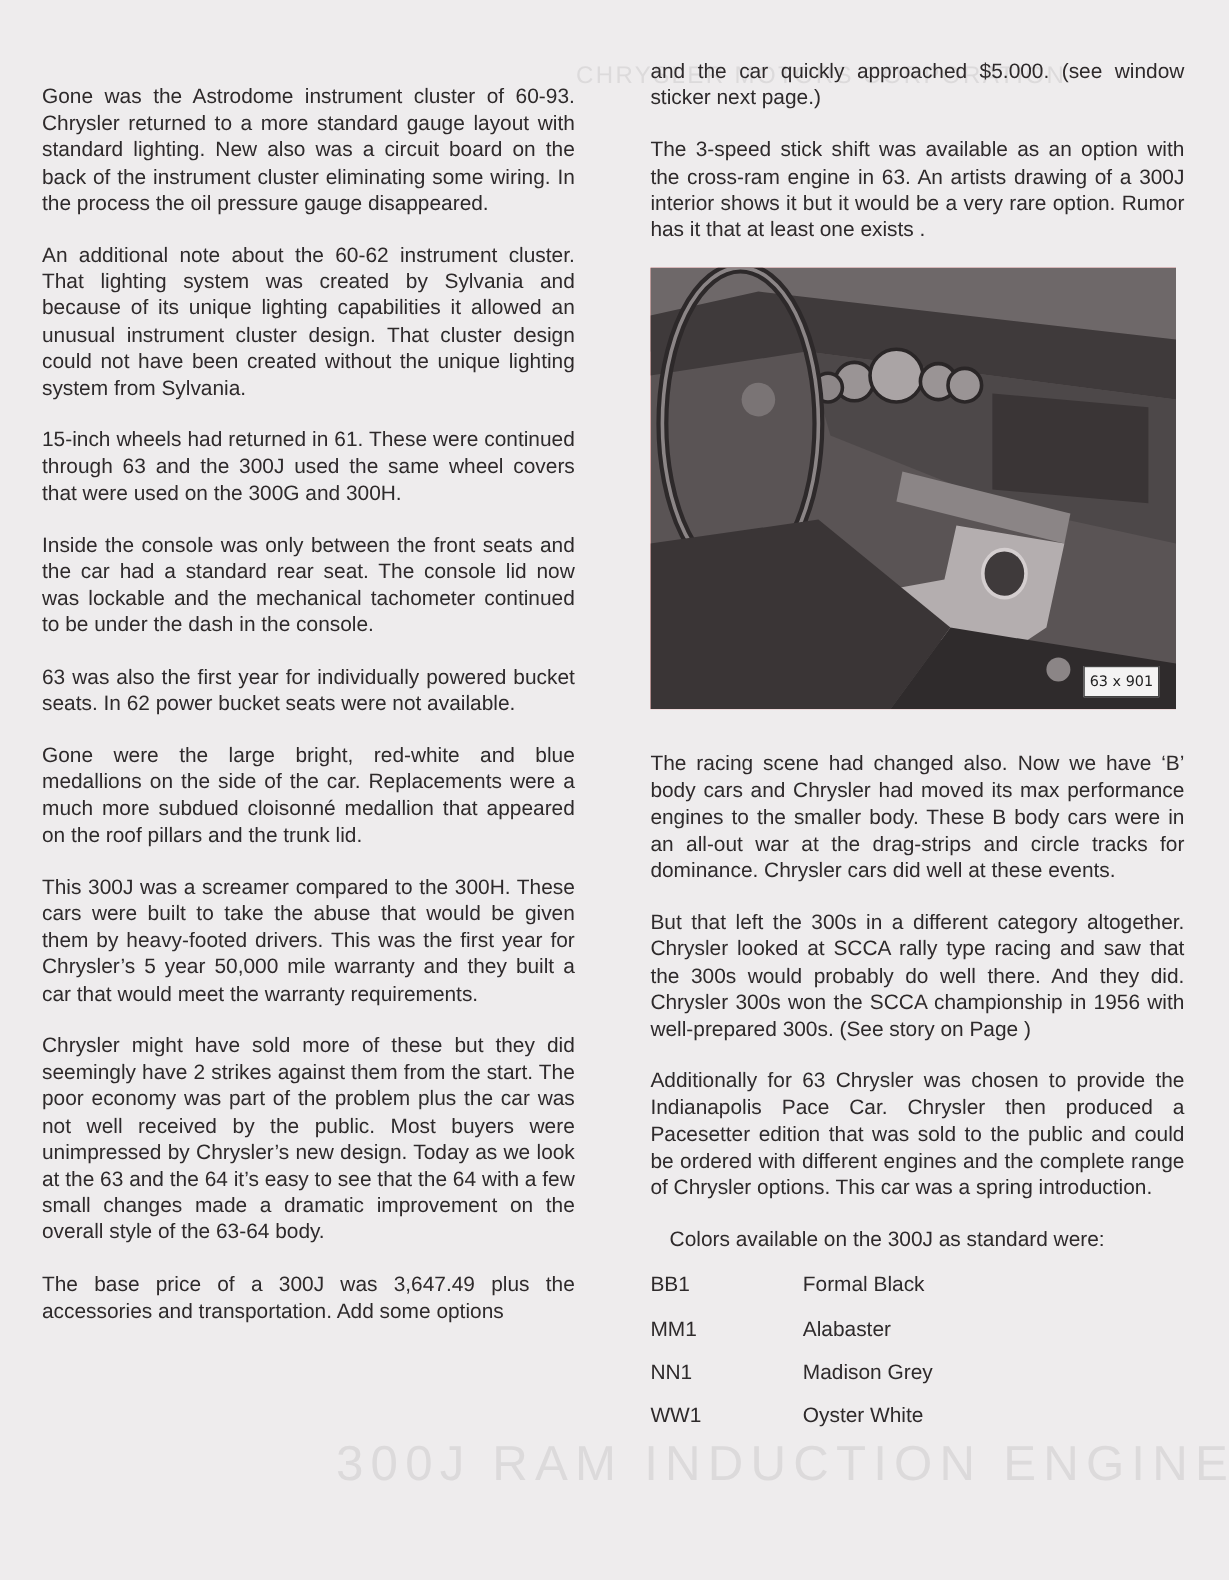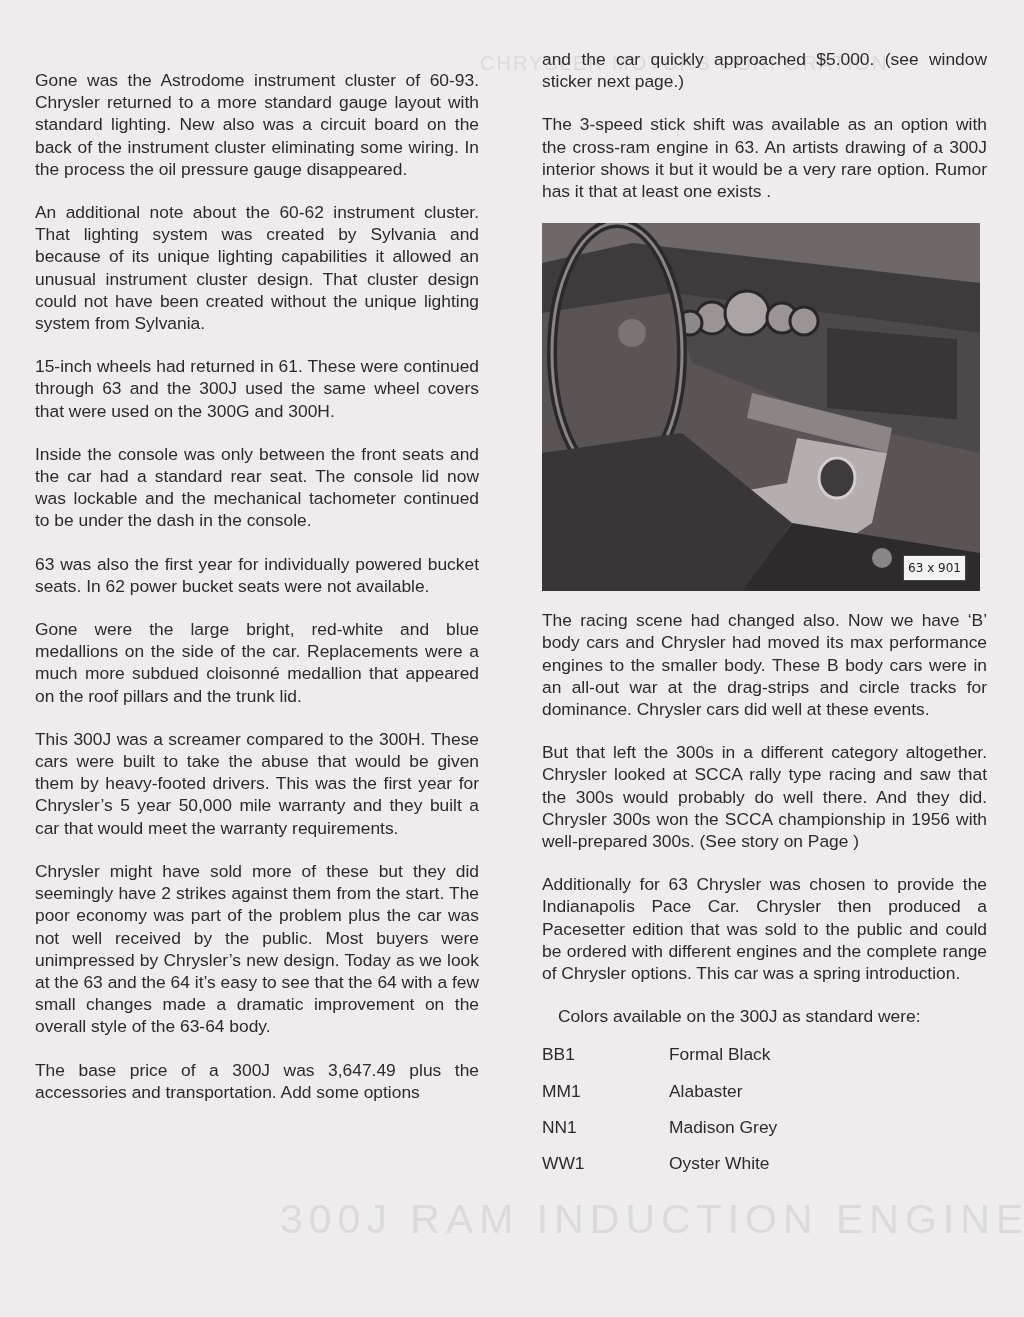--- a/index.html
+++ b/index.html
@@ -14,21 +14,21 @@
     position: absolute; color: #dcdadb; font-family: "Liberation Sans", sans-serif;
     letter-spacing: 2px; white-space: nowrap; pointer-events: none;
   }
   .ghost.top { left: 480px; top: 52px; font-size: 20px; }
   .ghost.bottom { left: 280px; top: 1196px; font-size: 41px; letter-spacing: 6px; }
   .col { position: absolute; font-size: 17.4px; line-height: 22.2px; }
   .col.left { left: 35px; top: 69px; width: 444px; }
   .col.right { left: 542px; top: 48px; width: 445px; }
   .col p { margin: 0 0 21px 0; text-align: justify; text-align-last: left; }
   .photo {
-    position: relative; width: 438px; height: 368px; margin: 5px 0 18px 0;
+    position: relative; width: 438px; height: 368px; margin: 5px 0 34px 0;
     background: #fca5a5; overflow: hidden;
   }
   .photo svg { display: block; }
   .caption-tag {
     position: absolute; right: 14px; bottom: 10px; background: #f4f3f3;
     border: 1px solid #444; font-size: 12px; padding: 1px 4px; color: #222;
     font-family: "DejaVu Sans", sans-serif;
   }
   .colors-intro { margin: 16px !important; }
   .color-row { display: flex; margin-top: 14px; }

